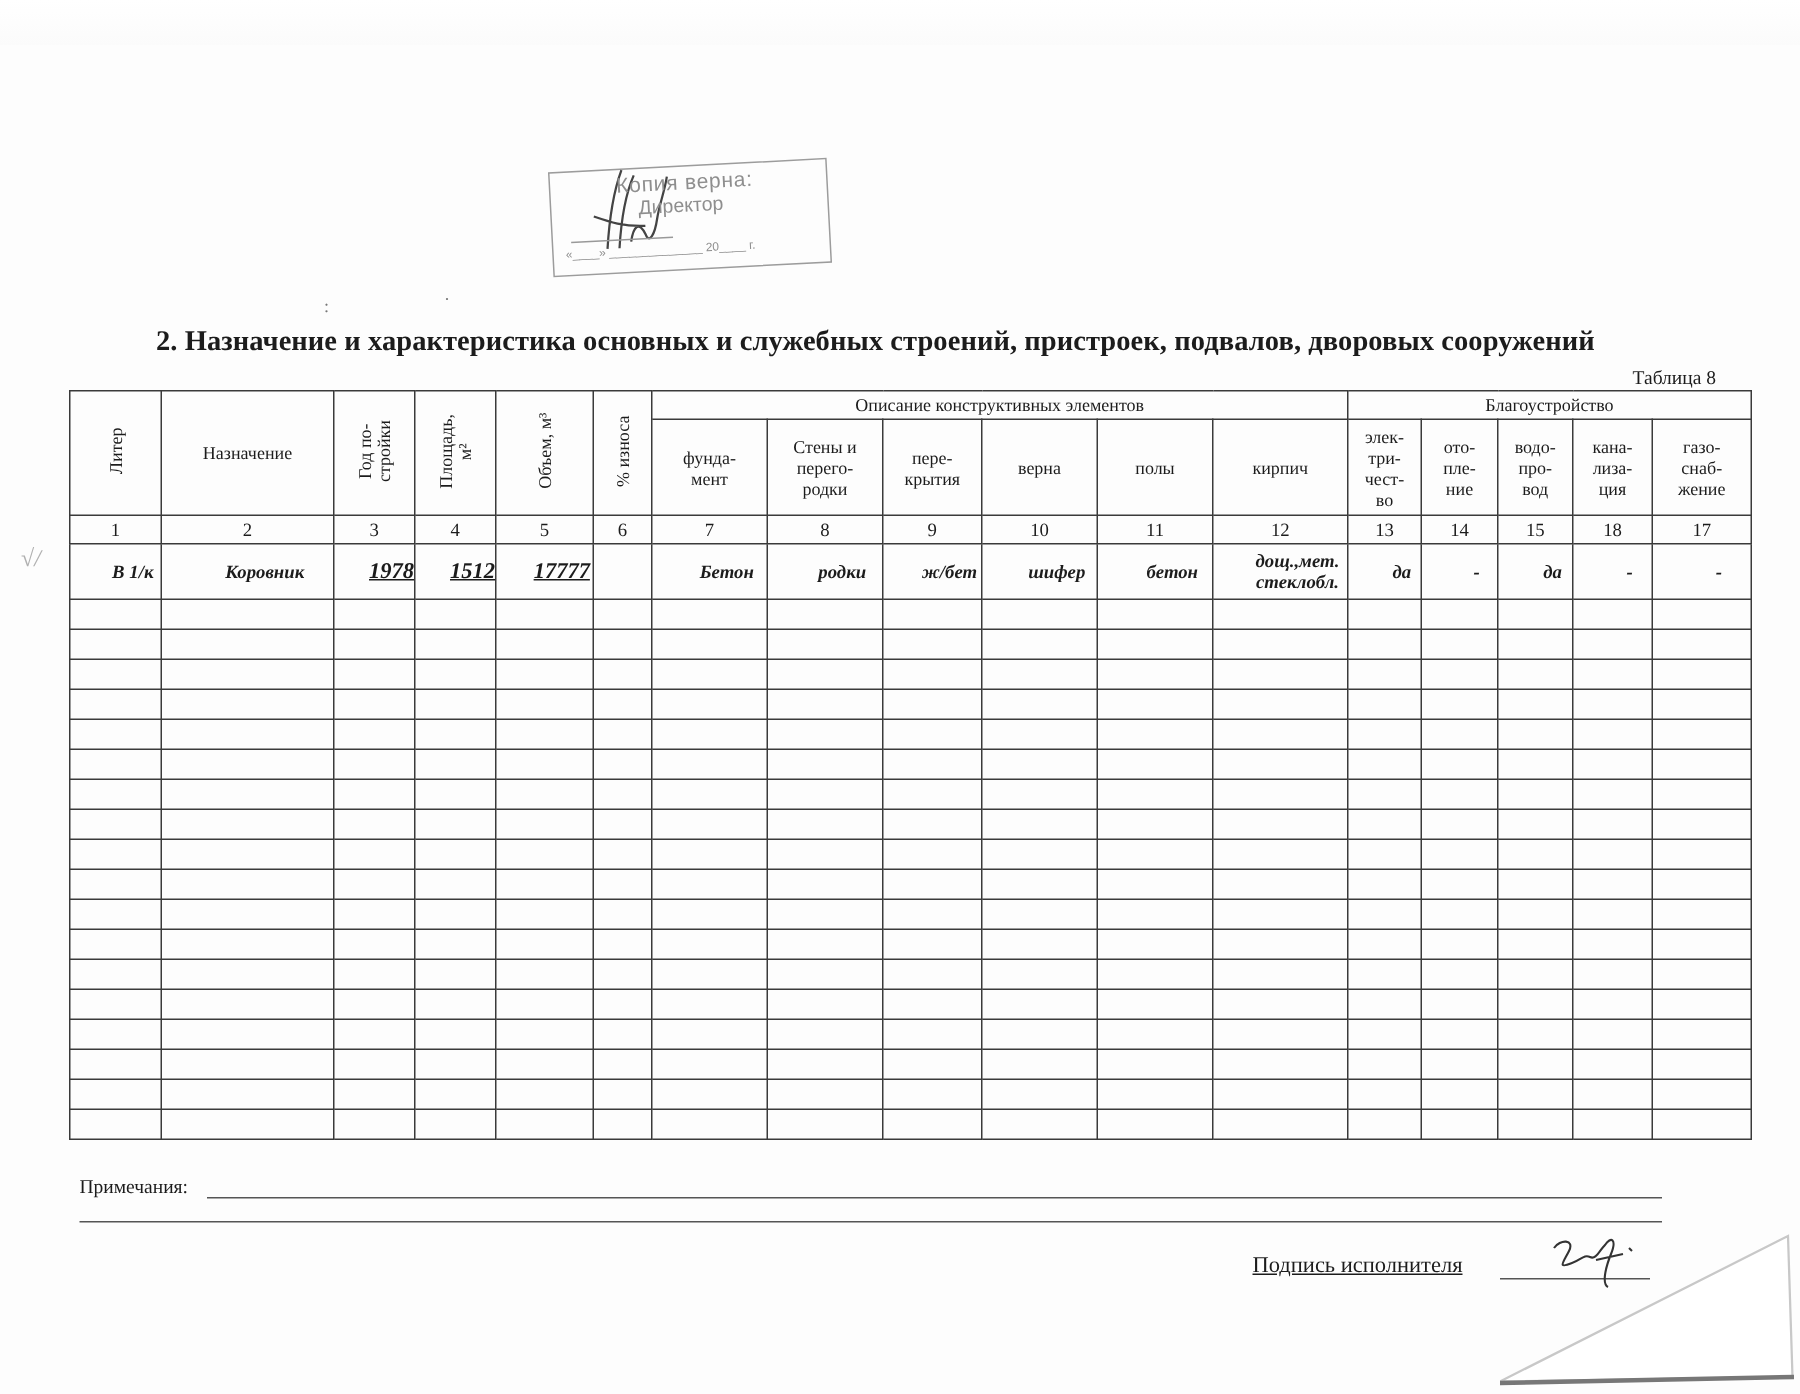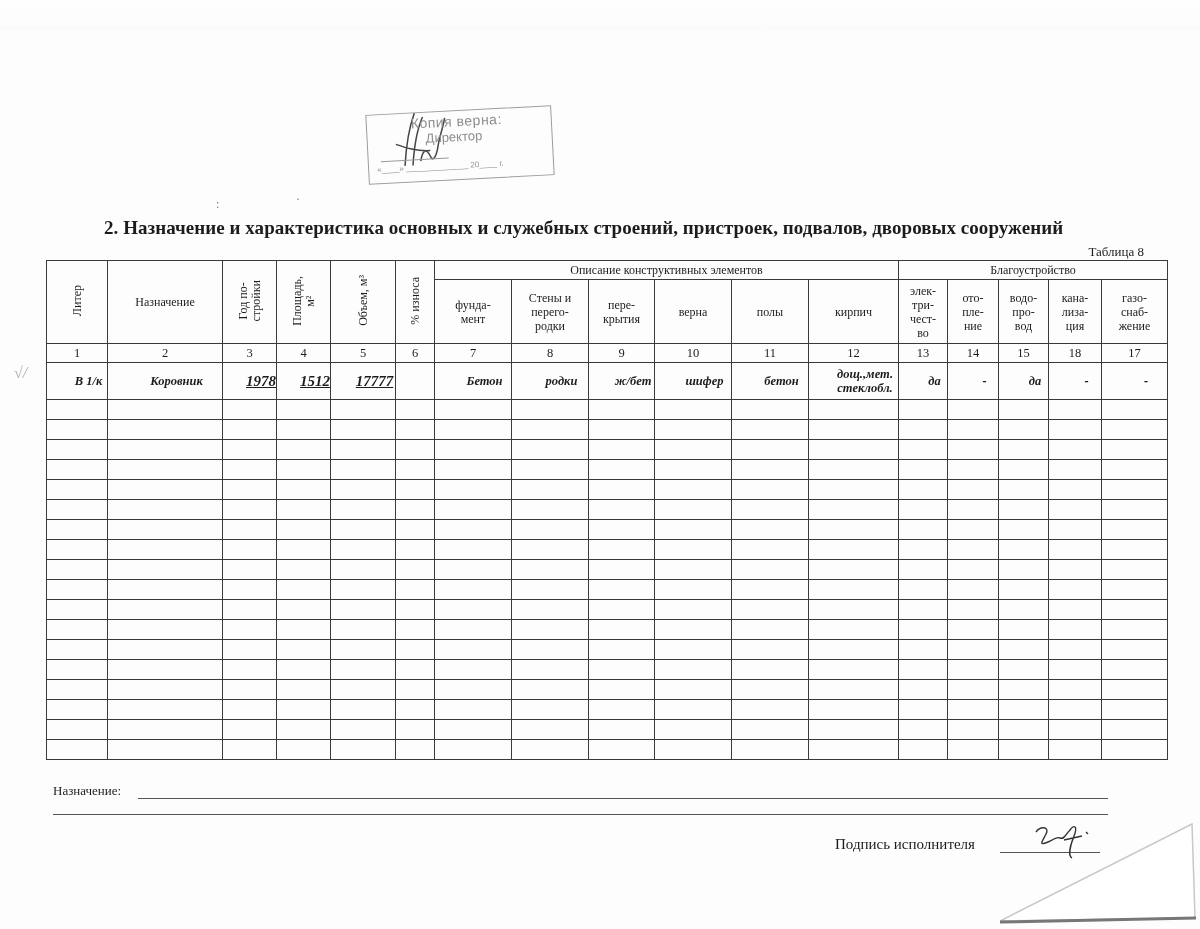--- a/index.html
+++ b/index.html
@@ -52,21 +52,21 @@
     tr.datarow td {
       font-style: italic; font-weight: bold; font-size: 12.5px; height: 36px;
       font-family: "Liberation Serif", "DejaVu Serif", serif; line-height: 14px; padding-left: 23px;
     }
     tr.datarow td.big { font-size: 15px; text-decoration: underline; }
     tr.empty td { height: 19px; }
     
     .notes-label { position: absolute; left: 53px; top: 783px; font-size: 13px; }
     .notes-line1 { position: absolute; left: 138px; top: 798px; width: 970px; border-top: 1px solid #555; }
     .notes-line2 { position: absolute; left: 53px; top: 814px; width: 1055px; border-top: 1px solid #555; }
-    .sign-label { position: absolute; left: 835px; top: 836px; font-size: 15px; }
+    .sign-label { position: absolute; left: 835px; top: 836px; font-size: 15px; text-decoration: underline; }
     .sign-line { position: absolute; left: 1000px; top: 852px; width: 100px; border-top: 1px solid #555; }
     .sign-scribble { position: absolute; left: 1030px; top: 820px; }
     .page-curl { position: absolute; left: 1000px; top: 806px; }
     .margin-mark { position: absolute; left: 14px; top: 364px; font-size: 16px; color: #b0b0b0; font-style: italic; }
   </style>
 </head>
 <body>
 
 <div class="scan-top"></div>
 
@@ -527,21 +527,21 @@
         <td></td>
         <td></td>
         <td></td>
         <td></td>
       </tr>
     </tbody>
 </table>
 
 <span class="margin-mark">√/</span>
 
-<span class="notes-label">Назначение:</span>
+<span class="notes-label">Примечания:</span>
 <div class="notes-line1"></div>
 <div class="notes-line2"></div>
 
 <span class="sign-label">Подпись исполнителя</span>
 <div class="sign-line"></div>
 <svg class="sign-scribble" width="70" height="42" viewBox="0 0 70 42">
   <path d="M6 12 C10 6, 20 6, 16 14 C12 22, 8 26, 18 22 C24 20, 26 16, 30 18 C34 20, 36 14, 40 10 C44 4, 48 6, 44 16 C40 26, 38 36, 42 38 M34 20 L52 16 M56 12 l2 2" stroke="#333" stroke-width="1.4" fill="none"></path>
 </svg>
 <svg class="page-curl" width="200" height="123" viewBox="0 0 200 123">
   <polygon points="0,115 192,18 195,112" fill="#ffffff" stroke="#c8c8c8" stroke-width="1.5"></polygon>

